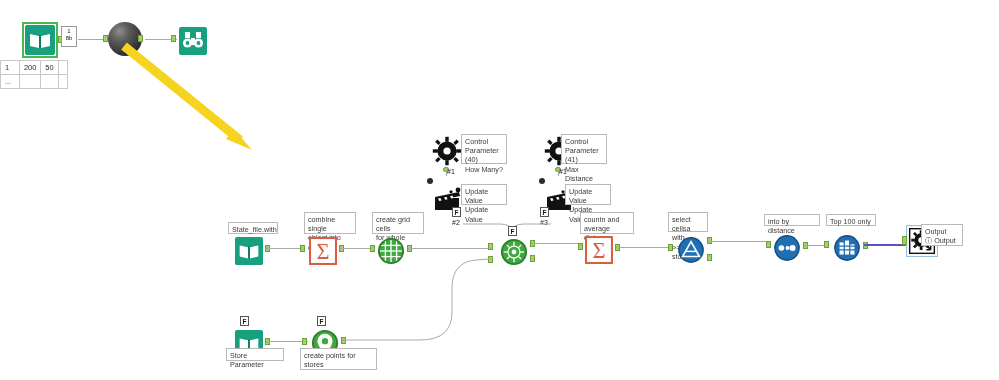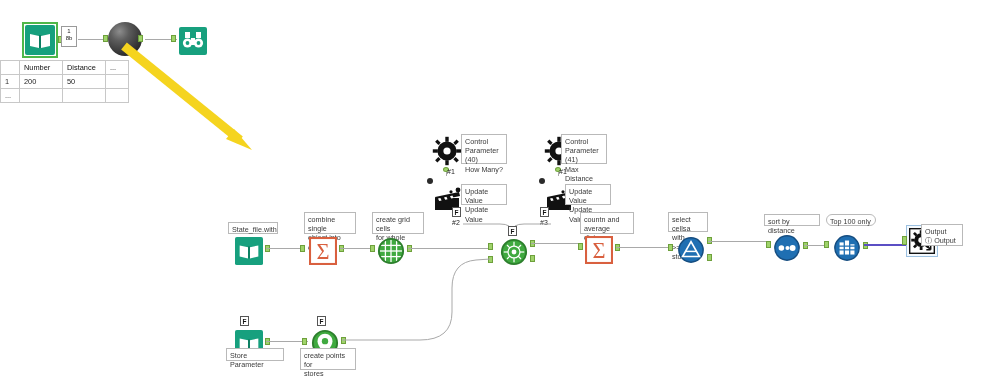--- a/index.html
+++ b/index.html
@@ -137,26 +137,20 @@
         <circle cx="19.5" cy="16" r="4.6" fill="#fff"></circle>
         <rect x="12" y="11" width="4" height="7" fill="#fff"></rect>
         <circle cx="8.5" cy="16" r="1.9" fill="#17a07e"></circle>
         <circle cx="19.5" cy="16" r="1.9" fill="#17a07e"></circle>
       </svg>
     </div>
   </div>
 
   <table class="preview" style="left:0px;top:60px;">
     <tbody>
-        <tr>
-      <th class="rowhdr"></th>
-      <th style="width:34px">Number</th>
-      <th style="width:34px">Distance</th>
-      <th style="width:14px">...</th>
-    </tr>
     <tr>
       <td class="rowhdr">1</td>
       <td>200</td>
       <td>50</td>
       <td></td>
     </tr>
     <tr>
       <td class="rowhdr">...</td>
       <td></td>
       <td></td>
@@ -374,37 +368,37 @@
         <polygon points="15,6 24,22 6,22" fill="none" stroke="#ffffff" stroke-width="1.8"></polygon>
         <line x1="9.5" y1="16.5" x2="20.5" y2="16.5" stroke="#ffffff" stroke-width="1.6"></line>
       </svg>
     </div>
     <div class="anchor out" style="right:-4px;top:4px;"></div>
     <div class="anchor out" style="right:-4px;top:21px;"></div>
   </div>
   <div class="wire" style="left:708px;top:241px;width:62px;"></div>
   <div class="anchor" style="left:766px;top:241px;"></div>
 
-  <div class="label" style="left:764px;top:214px;width:56px;height:12px;">sort by distance</div>
+  <div class="label" style="left:764px;top:214px;width:56px;height:12px;">into by distance</div>
   <div class="node" style="left:770px;top:231px;">
     <div class="glyph">
       <svg width="28" height="28" viewBox="0 0 30 30">
         <circle cx="15" cy="15" r="13" fill="#1f6fb2"></circle>
         <circle cx="15" cy="15" r="13" fill="none" stroke="#154d80" stroke-width="1.6"></circle>
         <circle cx="9" cy="15" r="3" fill="#ffffff"></circle>
         <circle cx="15.5" cy="15" r="2.2" fill="#ffffff"></circle>
         <circle cx="21" cy="15" r="3.2" fill="#ffffff"></circle>
       </svg>
     </div>
     <div class="anchor out" style="right:-4px;top:11px;"></div>
   </div>
   <div class="wire" style="left:804px;top:245px;width:24px;"></div>
   <div class="anchor" style="left:824px;top:241px;"></div>
 
-  <div class="label" style="left:826px;top:214px;width:50px;height:12px;border-radius:6px;">Top  100 only</div>
+  <div class="label" style="left:826px;top:214px;width:50px;height:12px;">Top  100 only</div>
   <div class="node" style="left:830px;top:231px;">
     <div class="glyph">
       <svg width="28" height="28" viewBox="0 0 30 30">
         <circle cx="15" cy="15" r="13" fill="#1f6fb2"></circle>
         <circle cx="15" cy="15" r="13" fill="none" stroke="#154d80" stroke-width="1.6"></circle>
         <rect x="7" y="9" width="4.4" height="13" fill="#ffffff"></rect>
         <rect x="12.8" y="7" width="4.4" height="15" fill="#ffffff"></rect>
         <rect x="18.6" y="11" width="4.4" height="11" fill="#ffffff"></rect>
         <line x1="6" y1="13" x2="24" y2="13" stroke="#1f6fb2" stroke-width="1.3"></line>
         <line x1="6" y1="17" x2="24" y2="17" stroke="#1f6fb2" stroke-width="1.3"></line>
@@ -461,20 +455,20 @@
     <div class="glyph">
       <svg width="28" height="28" viewBox="0 0 30 30">
         <circle cx="15" cy="15" r="13" fill="#3fa93f"></circle>
         <circle cx="15" cy="15" r="13" fill="none" stroke="#2d7f2d" stroke-width="2"></circle>
         <path d="M15 5 C10.6 5 7 8.6 7 13 C7 19 15 26 15 26 C15 26 23 19 23 13 C23 8.6 19.4 5 15 5 Z" fill="#ffffff"></path>
         <circle cx="15" cy="13" r="3.4" fill="#3fa93f"></circle>
       </svg>
     </div>
     <div class="anchor out" style="right:-4px;top:11px;"></div>
   </div>
-  <div class="label" style="left:300px;top:348px;width:56px;height:22px;">create points for
+  <div class="label" style="left:300px;top:348px;width:77px;height:22px;">create points for
 stores</div>
 
   <svg class="arrow-svg" width="999" height="380">
     <path d="M342 340 L420 340 Q452 340 452 312 L452 288 Q452 262 476 260 L490 259" stroke="#a9a9a9" stroke-width="1" fill="none"></path>
   </svg>
 
 </div>
 
 </body></html>

